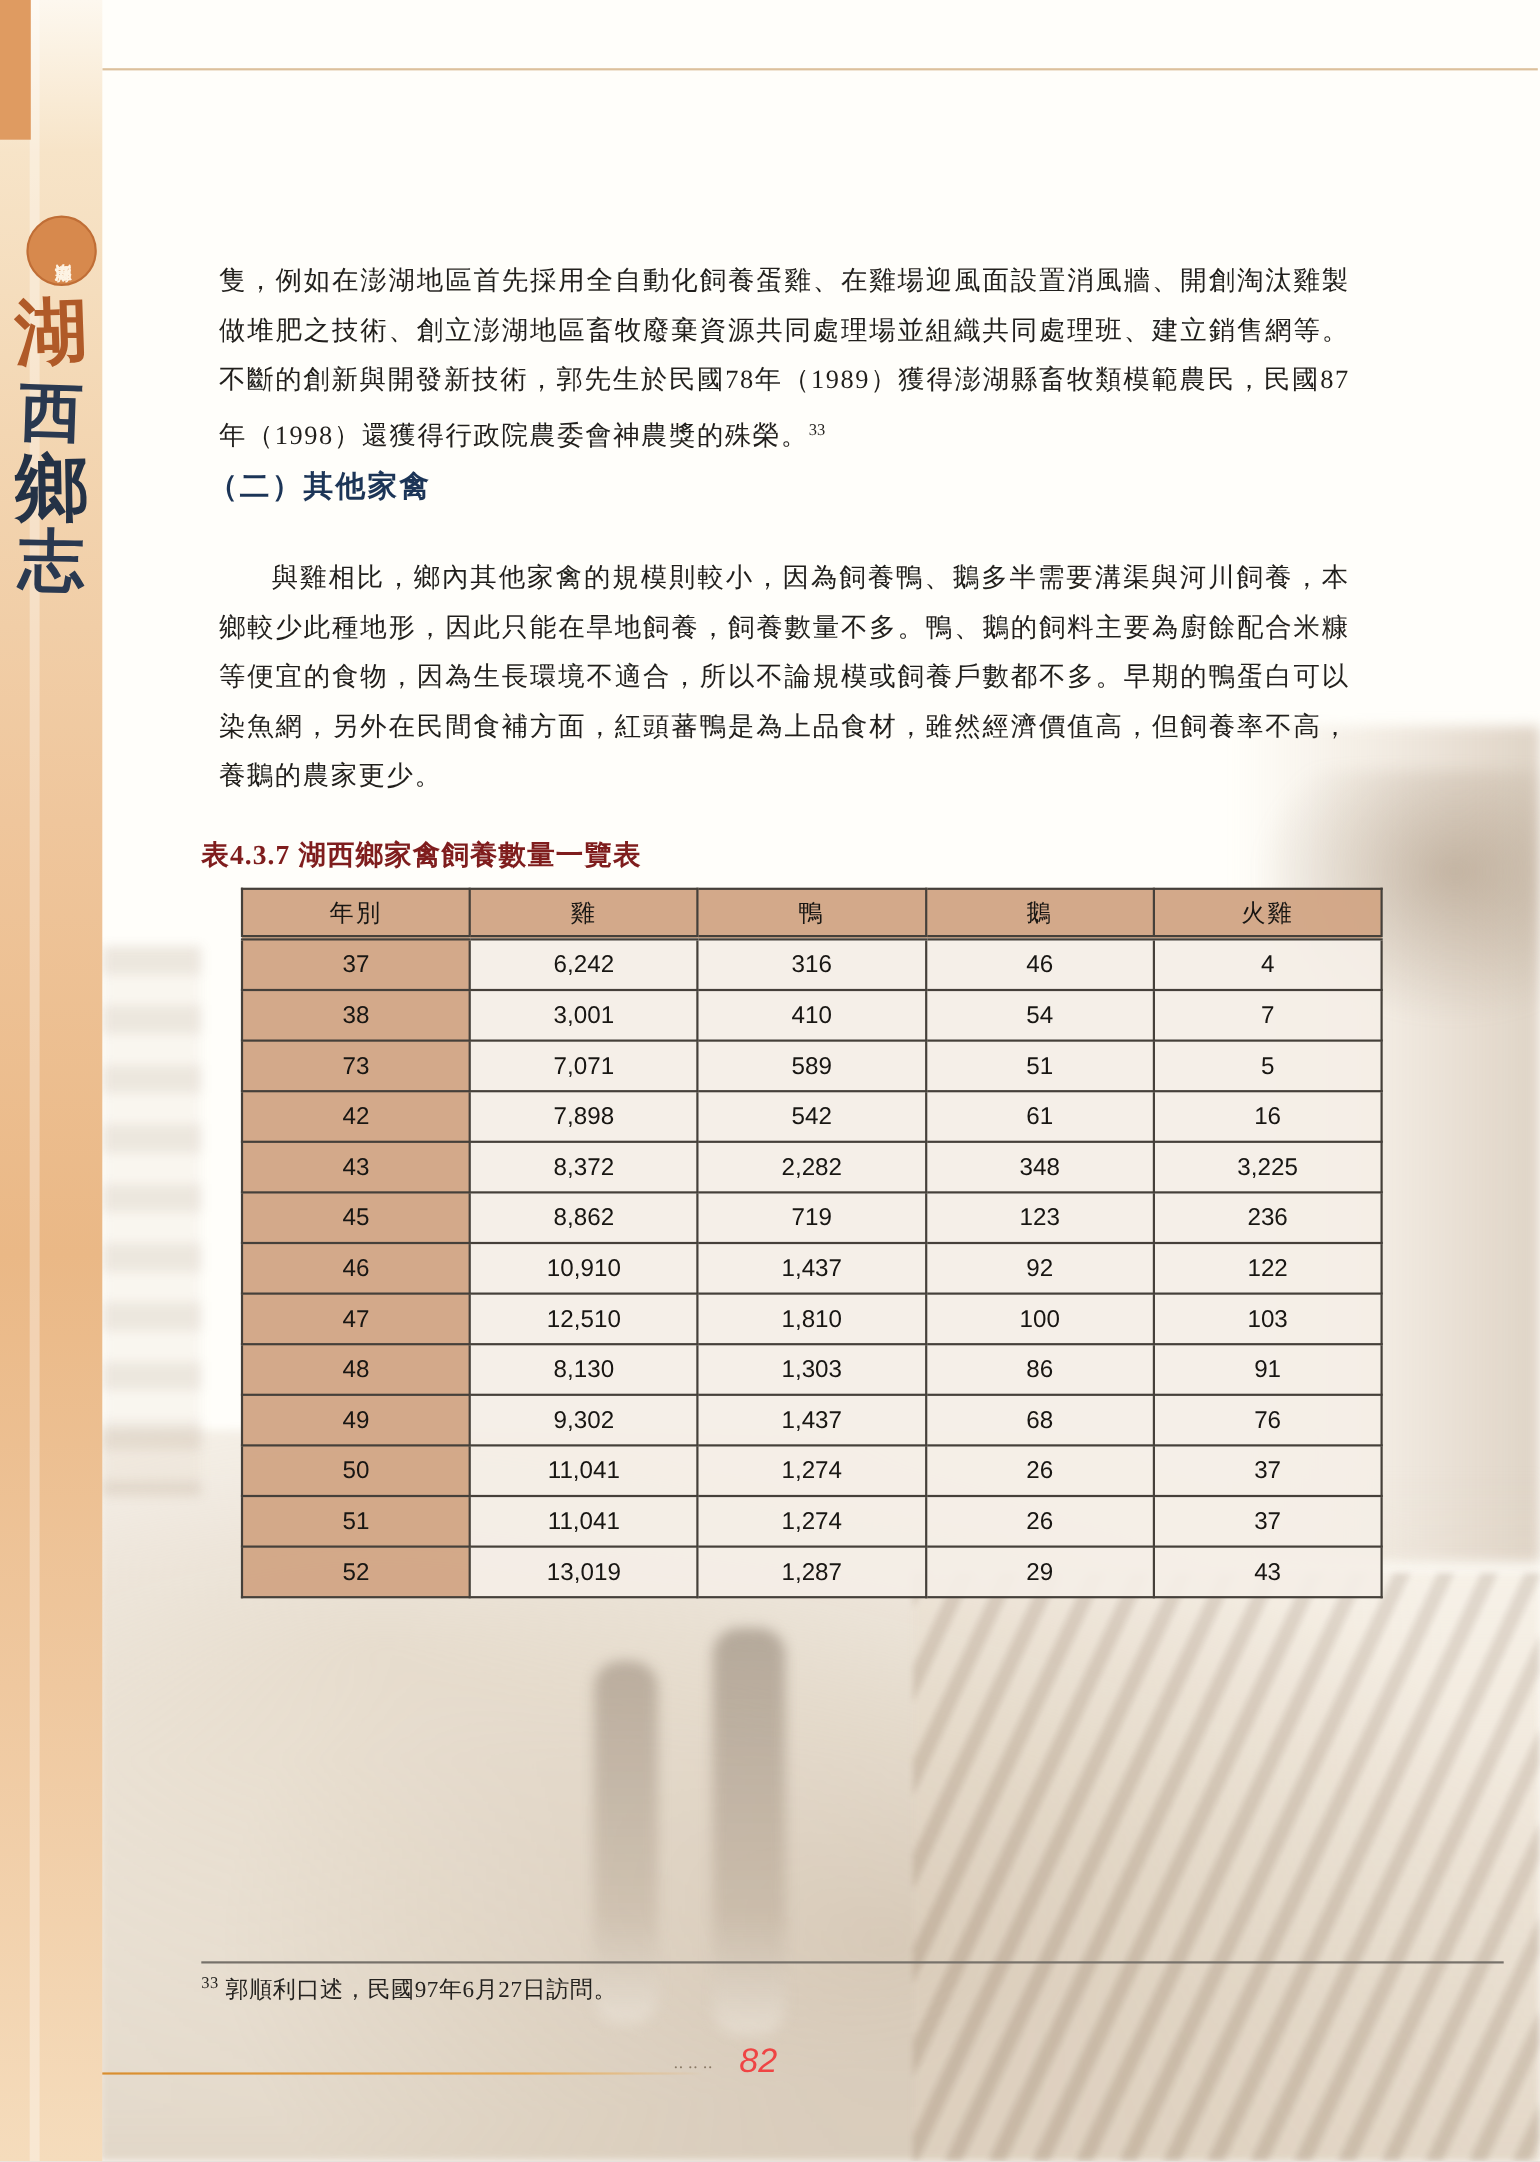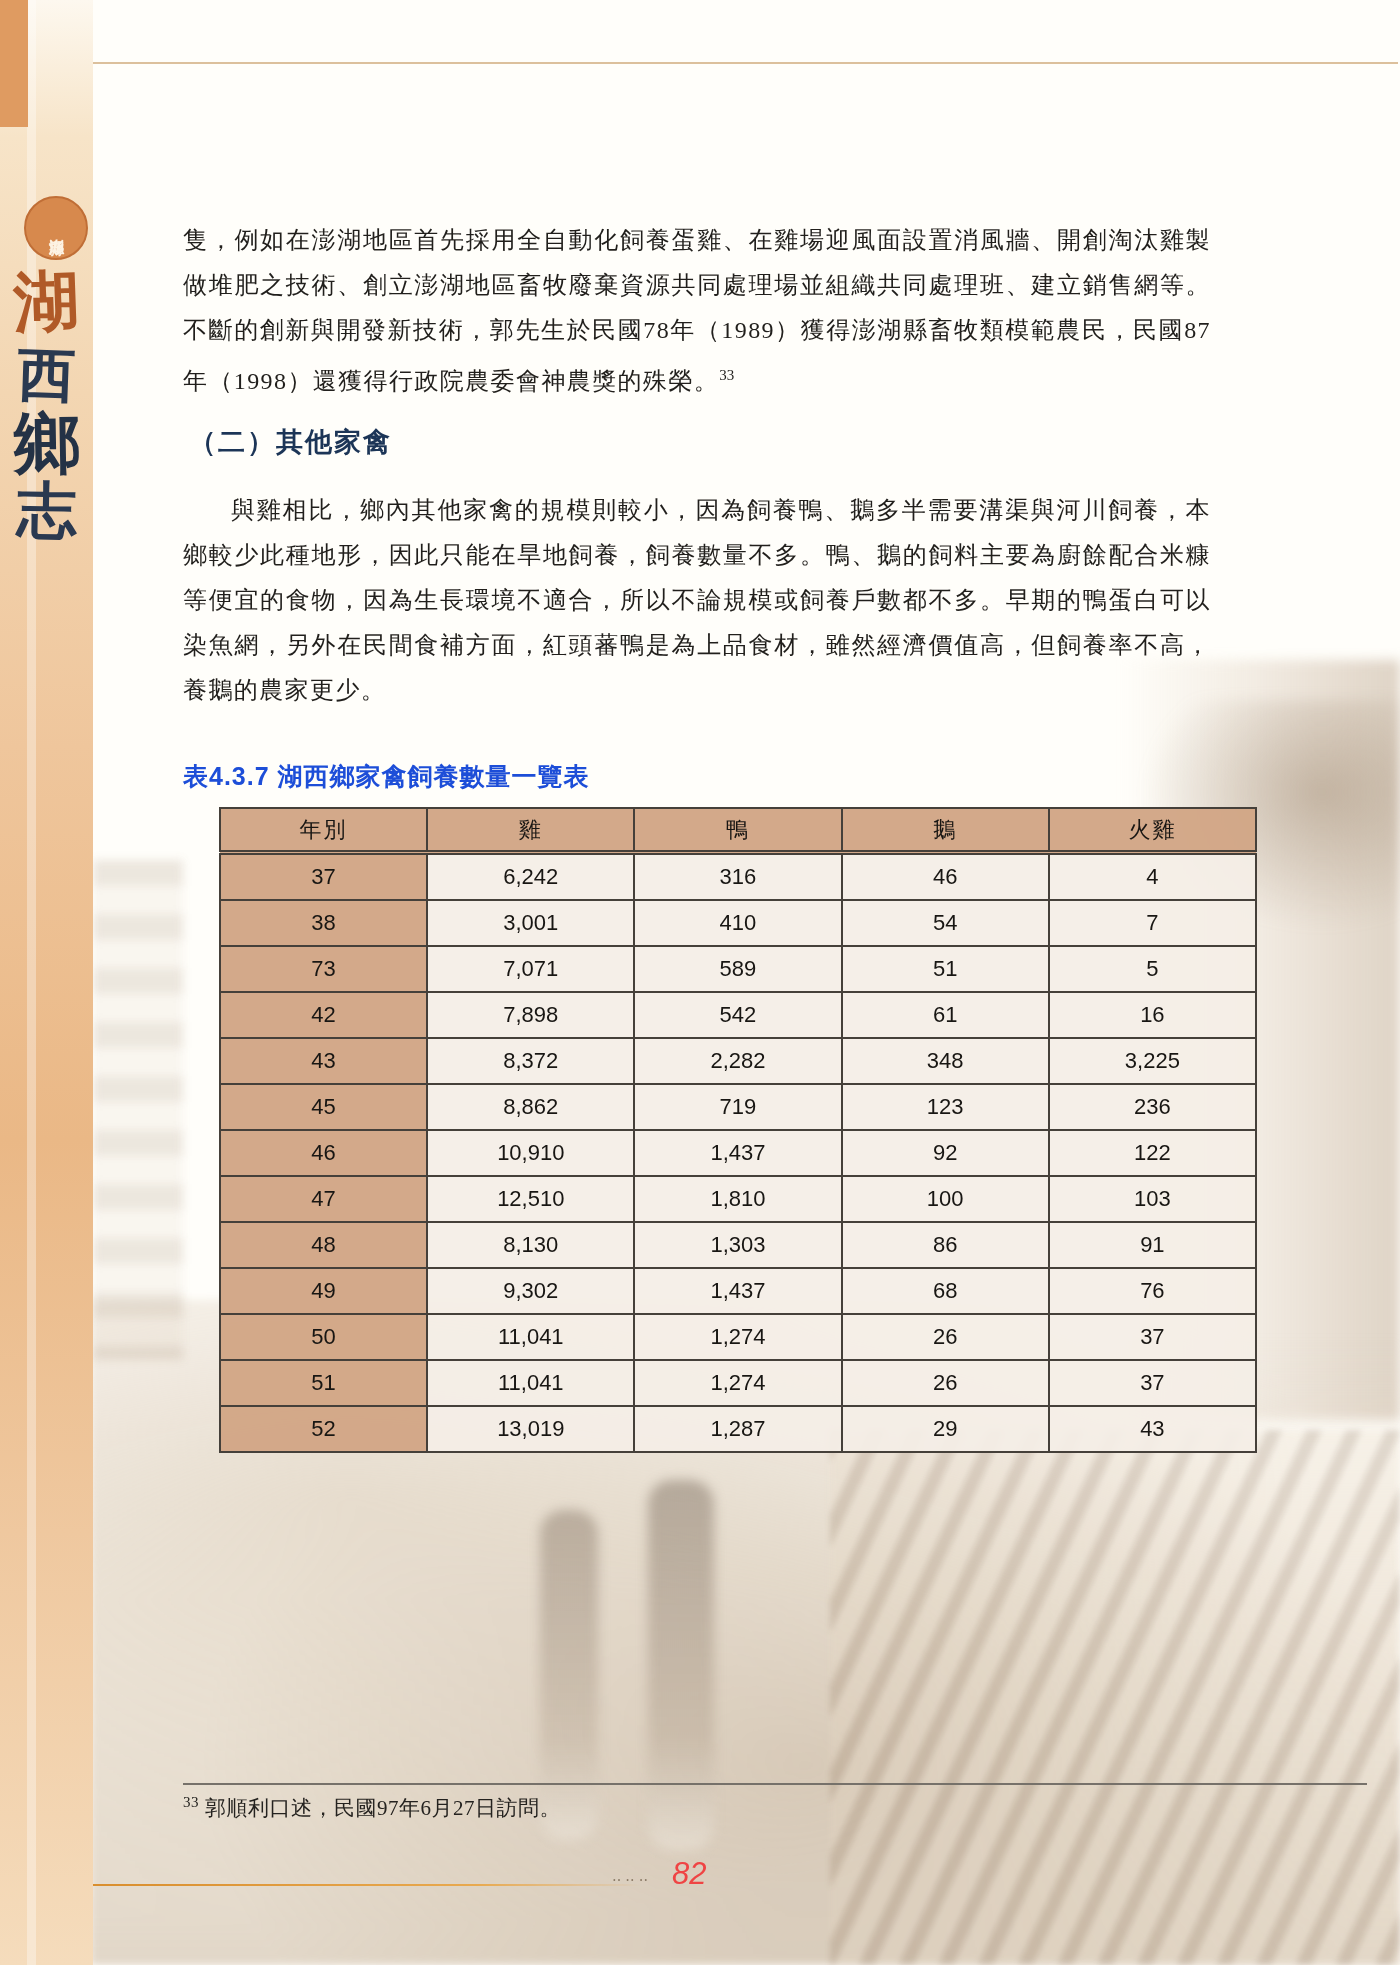--- a/index.html
+++ b/index.html
@@ -99,36 +99,36 @@
     font-size:14px; letter-spacing:4px; color:#8a7a66;
   }
   .page-number{
     position:absolute; z-index:2; left:672px; top:1856px;
     font-size:31px; font-style:italic; color:#ef4444;
     font-family:"Liberation Sans","DejaVu Sans",sans-serif;
   }
   
   .content{position:absolute; z-index:2; left:183px; top:0; width:1028px;}
   .para{
-    position:absolute; left:0; width:1028px; margin:0;
+    position:absolute; left:0; width:1028px; margin:16px;
     font-size:24px; line-height:45px; letter-spacing:1.4px;
     text-align:justify; word-break:break-all; color:#211f1c;
   }
   .para1{top:218px;}
   .para2{top:488px; text-indent:2em;}
   .para sup{font-size:15px; letter-spacing:0;}
   .section-heading{
     position:absolute; left:6px; top:424px; margin:0;
     font-size:27px; font-weight:bold; color:#1c3557; letter-spacing:2px;
     font-family:"Liberation Sans","DejaVu Sans",sans-serif;
   }
   .table-title{
     position:absolute; left:0; top:760px;
-    font-size:25px; font-weight:bold; color:#1d4ed8; letter-spacing:1px;
-    font-family:Liberation Sans, sans-serif;
+    font-size:25px; font-weight:bold; color:#7f1d1d; letter-spacing:1px;
+    font-family:Liberation Serif, serif;
   }
   
   .poultry-table{
     position:absolute; left:0; top:807px; width:1038px;
     border-collapse:collapse; table-layout:fixed;
     font-size:22px; color:#181613;
     font-family:"Liberation Sans","DejaVu Sans",sans-serif;
     margin-left:36px;
   }
   .poultry-table th, .poultry-table td{

